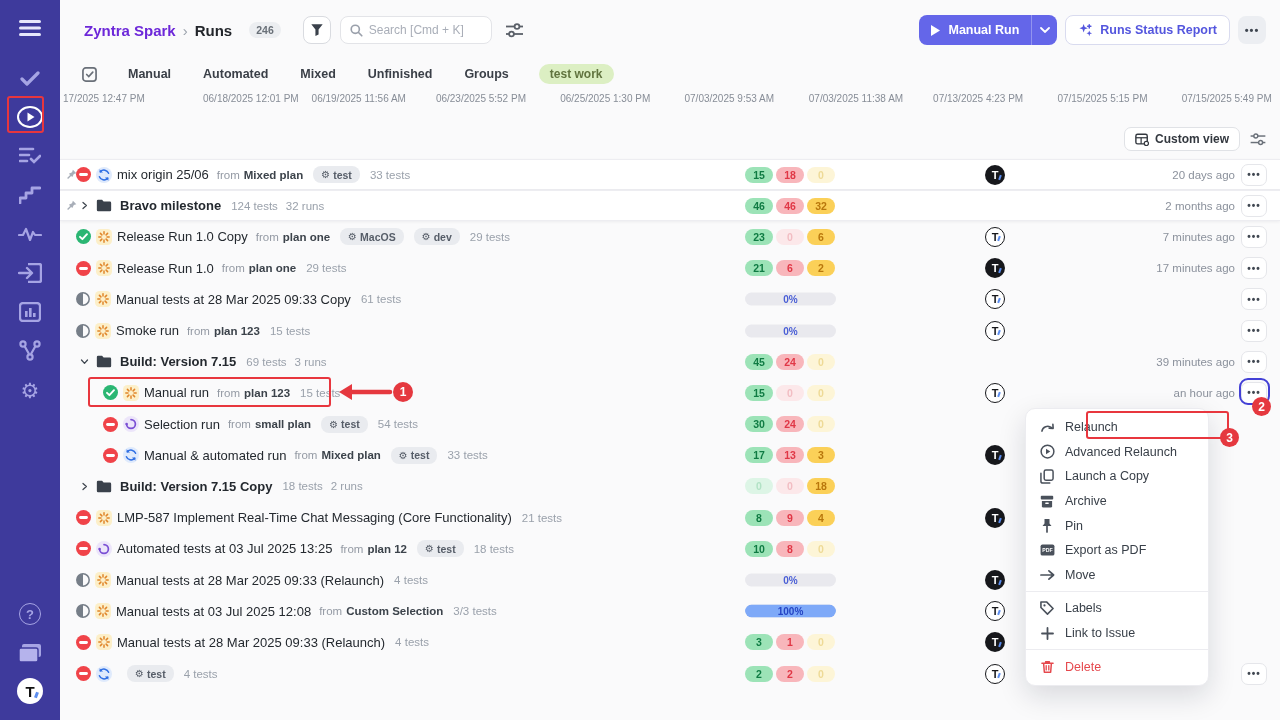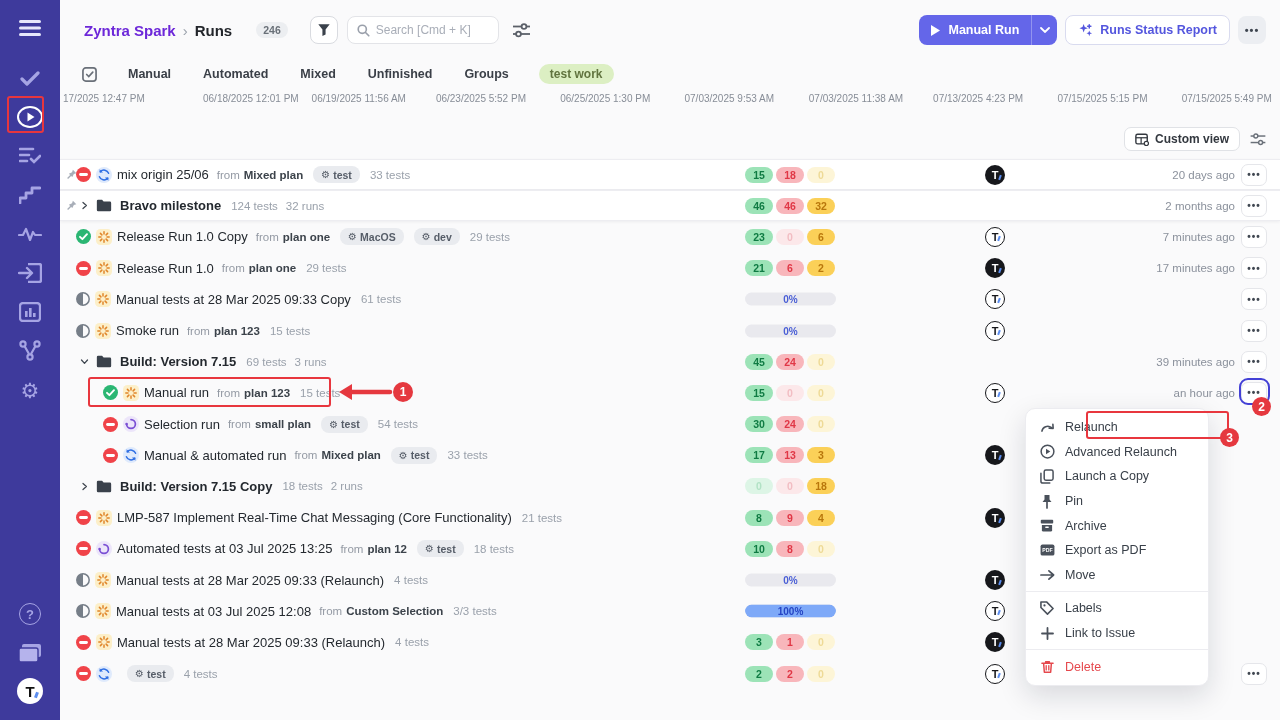--- a/index.html
+++ b/index.html
@@ -18,21 +18,21 @@
   .sb-gear{font-size:21px;line-height:1;color:#a6a4e4;}
   .sb-help{width:22px;height:22px;border:1.8px solid #a6a4e4;border-radius:50%;font-size:13px;font-weight:bold;color:#a6a4e4;display:flex;align-items:center;justify-content:center;}
   .sb-avatar{width:26px;height:26px;border-radius:50%;background:#ffffff;color:#111;display:flex;align-items:center;justify-content:center;font-weight:bold;font-size:15px;margin-bottom:16px;position:relative;}
   .sb-avatar i{position:absolute;right:5px;bottom:6px;width:3px;height:6px;background:#5b8def;transform:rotate(20deg);}
   
   .main{position:absolute;left:60px;top:0;right:0;bottom:0;}
   .topbar{height:60px;display:flex;align-items:center;padding:0 14px 0 24px;}
   .crumb-project{color:#6d28d9;font-size:15px;font-weight:600;}
   .crumb-sep{color:#9ca3ad;font-size:15px;margin:0 7px;}
   .crumb-page{color:#23262b;font-size:15px;font-weight:700;}
-  .crumb-count{background:#eceef1;color:#697078;font-size:10.5px;font-weight:700;border-radius:9px;padding:2px 7px;margin-left:24px;}
+  .crumb-count{background:#eceef1;color:#697078;font-size:10.5px;font-weight:700;border-radius:9px;padding:2px 7px;margin-left:17px;}
   .filter-btn{width:28px;height:28px;border:1px solid #d9dbe0;border-radius:8px;background:#fff;display:flex;align-items:center;justify-content:center;margin-left:22px;}
   .search-box{width:152px;height:28px;border:1px solid #e3e4e8;border-radius:8px;background:#fff;display:flex;align-items:center;padding:0 9px;margin-left:9px;gap:6px;}
   .search-box span{color:#a9aeb8;font-size:12px;white-space:nowrap;overflow:hidden;}
   .adjust-icon{margin-left:14px;display:flex;}
   .topbar-right{margin-left:auto;display:flex;align-items:center;gap:8px;}
   .btn-primary{height:30px;background:#6466e9;border-radius:8px;display:flex;align-items:center;color:#fff;font-size:12.5px;font-weight:700;overflow:hidden;}
   .btn-primary .mainpart{display:flex;align-items:center;gap:8px;padding:0 12px;}
   .btn-primary .split{width:26px;align-self:stretch;display:flex;align-items:center;justify-content:center;border-left:1px solid rgba(255,255,255,.3);}
   .btn-outline{height:30px;background:#fff;border:1px solid #d9dbef;border-radius:8px;display:flex;align-items:center;gap:7px;padding:0 12px;color:#5456de;font-size:12.5px;font-weight:700;}
   .btn-more{width:28px;height:28px;border-radius:8px;background:#eceef2;display:flex;align-items:center;justify-content:center;color:#3f4650;font-weight:bold;font-size:11px;letter-spacing:1px;}
@@ -888,36 +888,36 @@
       <span class="ic">
         <svg width="14" height="15" viewBox="0 0 15 16">
           <rect x="4.5" y="1" width="9.5" height="11" rx="1.8" fill="none" stroke="#4a515b" stroke-width="1.6"></rect>
           <path d="M10.5 15H3a2 2 0 0 1-2-2V4.5" fill="none" stroke="#4a515b" stroke-width="1.6" stroke-linecap="round"></path>
         </svg>
       </span>
       <span>Launch a Copy</span>
     </div>
     <div class="ctx-item">
       <span class="ic">
-        <svg width="12" height="15" viewBox="0 0 12 15">
-          <path d="M3.5 1h5v4.6L10.5 8h-9l2-2.4z" fill="#4a515b"></path>
-          <line x1="6" y1="8" x2="6" y2="14" stroke="#4a515b" stroke-width="1.7" stroke-linecap="round"></line>
-        </svg>
-      </span>
-      <span>Pin</span>
-    </div>
-    <div class="ctx-item">
-      <span class="ic">
         <svg width="14" height="13" viewBox="0 0 15 14">
           <rect x="0.8" y="0.8" width="13.4" height="4" rx="1" fill="#4a515b"></rect>
           <path d="M2 6.5h11v5.5a1.5 1.5 0 0 1-1.5 1.5h-8A1.5 1.5 0 0 1 2 12z" fill="#4a515b"></path>
           <rect x="5.5" y="8" width="4" height="1.6" rx="0.8" fill="#fff"></rect>
         </svg>
       </span>
       <span>Archive</span>
+    </div>
+    <div class="ctx-item">
+      <span class="ic">
+        <svg width="12" height="15" viewBox="0 0 12 15">
+          <path d="M3.5 1h5v4.6L10.5 8h-9l2-2.4z" fill="#4a515b"></path>
+          <line x1="6" y1="8" x2="6" y2="14" stroke="#4a515b" stroke-width="1.7" stroke-linecap="round"></line>
+        </svg>
+      </span>
+      <span>Pin</span>
     </div>
     <div class="ctx-item">
       <span class="ic">
         <svg width="15" height="12" viewBox="0 0 16 13">
           <rect x="0.5" y="0.5" width="15" height="12" rx="2" fill="#4a515b"></rect>
           <text x="8" y="9.2" font-size="5.6" font-weight="bold" fill="#fff" text-anchor="middle" font-family="Liberation Sans,sans-serif">PDF</text>
         </svg>
       </span>
       <span>Export as PDF</span>
     </div>

